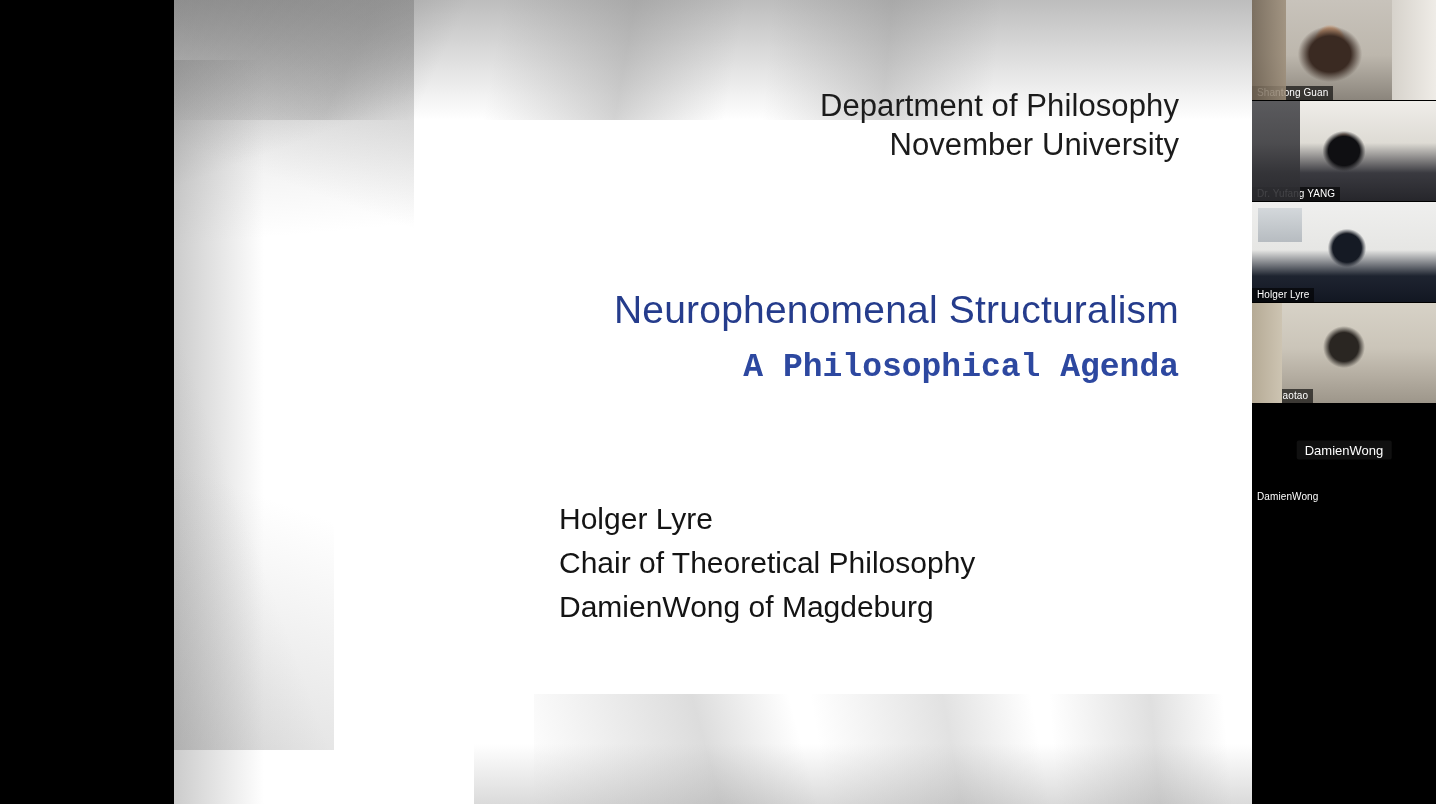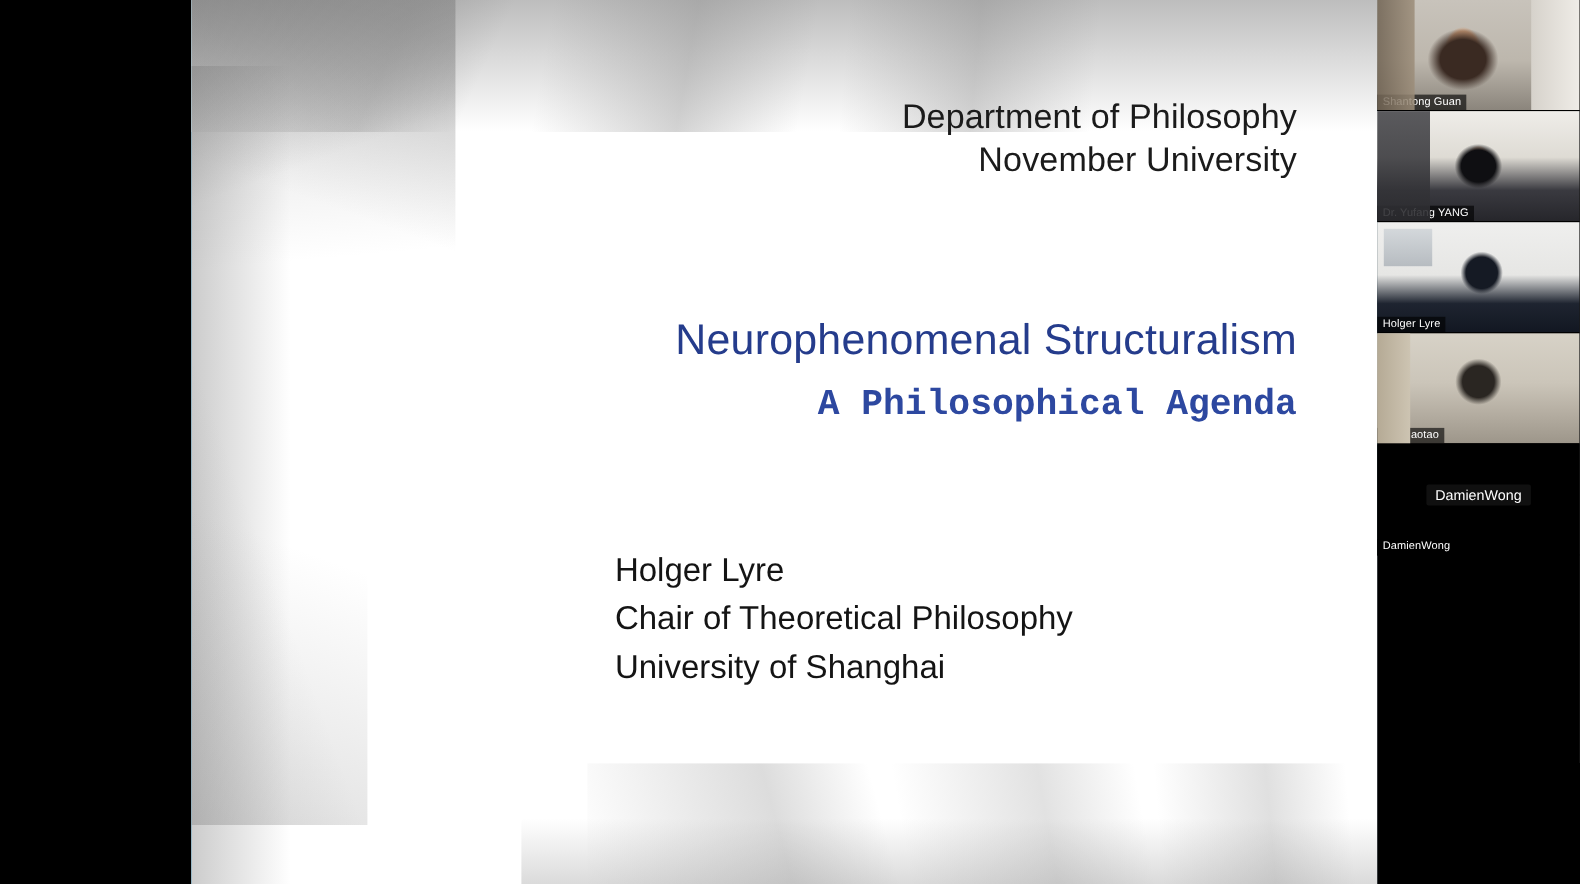--- a/index.html
+++ b/index.html
@@ -5,21 +5,21 @@
   * { box-sizing: border-box; margin: 0; padding: 0; }
   html, body {
     width: 1436px; height: 804px;
     background: #000;
     font-family: "Liberation Sans", sans-serif;
     overflow: hidden;
   }
   #app {
     position: relative;
     width: 1272px; height: 804px;
-    background: #0ea5e9;
+    background: #0f766e;
     display: flex;
     justify-content: space-between;
   }
 
   
   .gutter-left {
     width: 174px; height: 804px;
     background: #000;
     flex: 0 0 174px;
   }
@@ -262,21 +262,21 @@
       </div>
 
       <div class="title-block">
         <div class="title-main">Neurophenomenal Structuralism</div>
         <div class="title-sub1">A Philosophical Agenda</div>
       </div>
 
       <div class="author-block">
         <div>Holger Lyre</div>
         <div>Chair of Theoretical Philosophy</div>
-        <div>University of Shanghai</div>
+        <div>DamienWong of Magdeburg</div>
       </div>
 
     </div>
   </div>
 
   <div class="rail">
 
     <div class="tile t1">
       <div class="namebar">Shantong Guan</div>
     </div>

